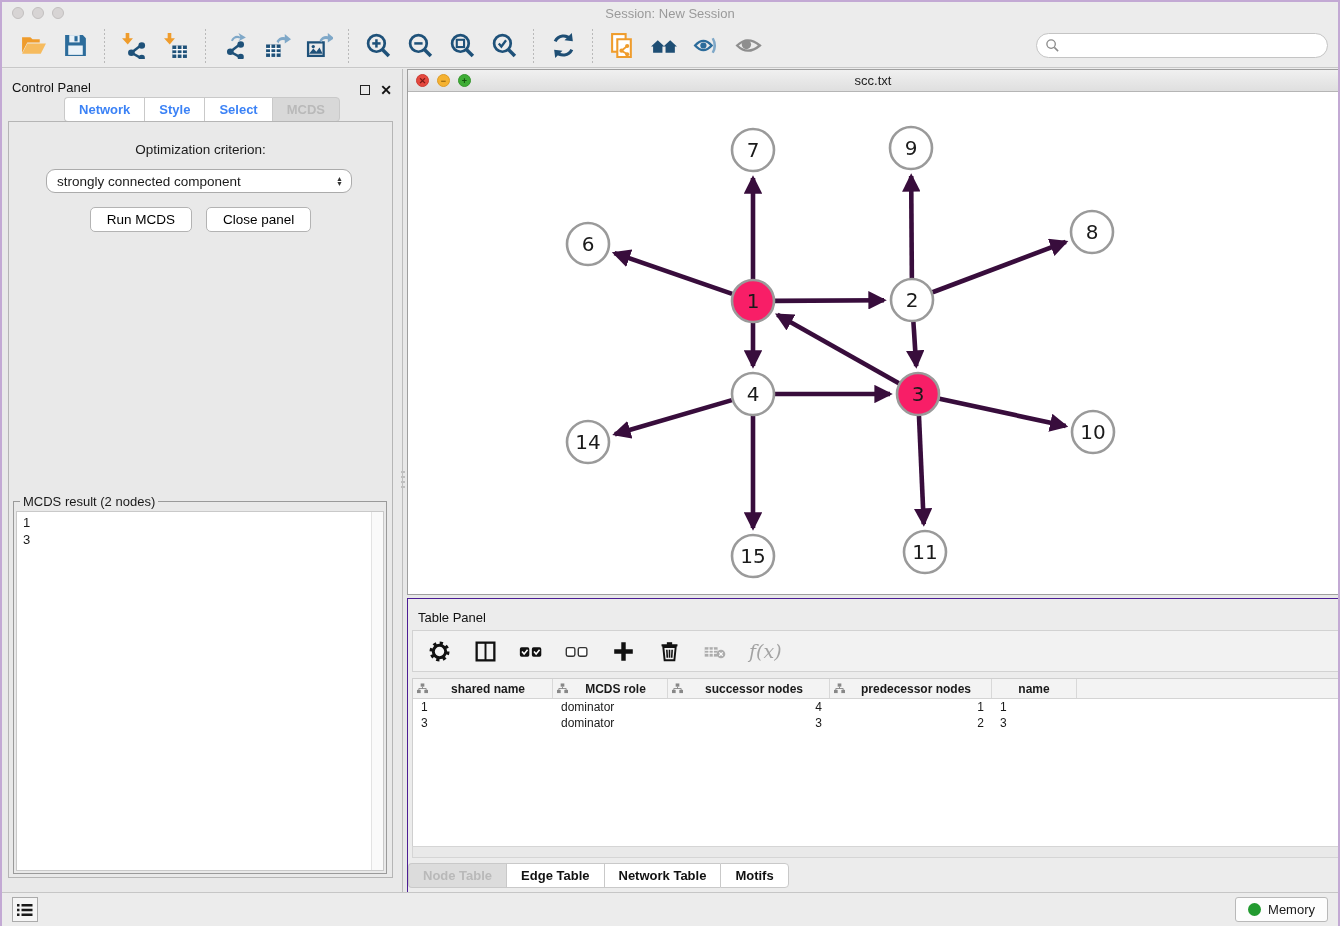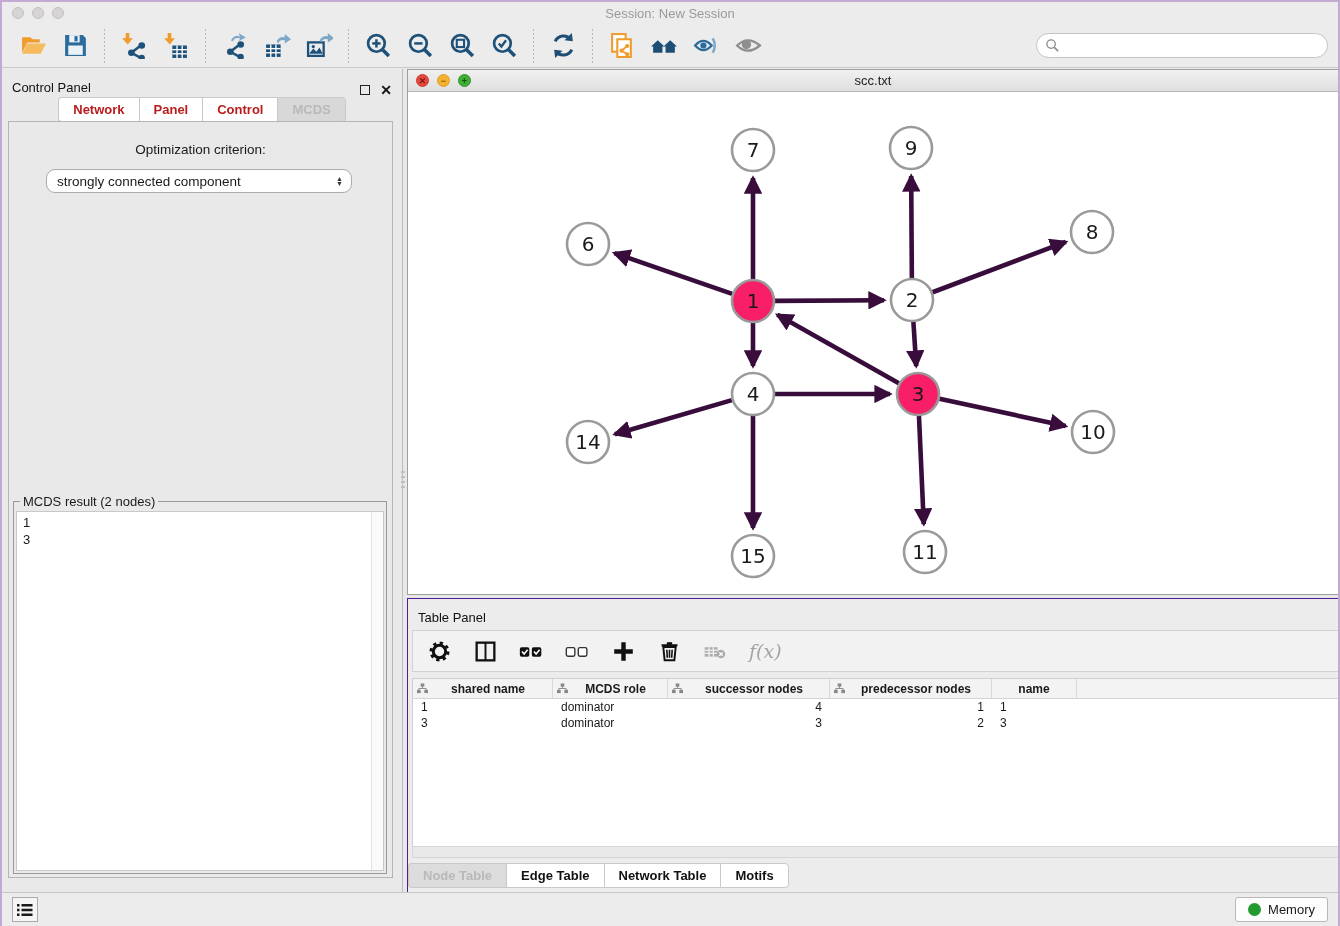--- a/index.html
+++ b/index.html
@@ -28,21 +28,21 @@
   
   .main { position:absolute; top:67px; left:0; right:0; bottom:34px; background:#e8e8e8; }
   
   .control-panel { position:absolute; left:0; top:0; width:401px; height:100%; background:#e9e9e9; border-right:1px solid #bdbdbd; }
   .panel-head { height:26px; display:flex; align-items:flex-end; padding:0 10px; }
   .panel-head .panel-title { font-size:13px; color:#111; }
   .panel-head .win-btns { margin-left:auto; display:flex; gap:10px; align-items:center; }
   .float-btn { width:10px; height:10px; border:1.6px solid #222; display:inline-block; }
   .close-btn { font-size:14px; font-weight:bold; color:#111; line-height:10px; }
   .cp-tabs { display:flex; justify-content:center; margin-top:2px; }
-  .cp-tab { padding:4px 14px; font-size:13px; font-weight:600; background:#fff; border:1px solid #c9c9c9; border-right:none; color:#b91c1c; }
+  .cp-tab { padding:4px 14px; font-size:13px; font-weight:600; background:#fff; border:1px solid #c9c9c9; border-right:none; color:#3b82f6; }
   .cp-tab:first-child { border-radius:4px 0 0 4px; }
   .cp-tab:last-child { border-right:1px solid #c9c9c9; border-radius:0 4px 4px 0; }
   .cp-tab.selected { background:#d8d8d8; color:#b9b9b9; }
   .cp-content { position:absolute; left:6px; right:9px; top:52px; bottom:14px; border:1px solid #b5b5b5; background:#e9e9e9; }
   .opt-label { text-align:center; margin-top:20px; font-size:13.5px; }
   .dropdown { margin:12px 40px 0 37px; height:24px; background:#fff; border:1px solid #ababab; border-radius:9px; display:flex; align-items:center; padding:0 6px 0 10px; font-size:13.5px; }
   .dropdown .dd-label { flex:1; }
   .dd-arrows { display:flex; flex-direction:column; line-height:5px; font-size:7px; color:#333; padding-right:2px; }
   .btn-row { display:flex; justify-content:center; gap:14px; margin-top:14px; }
   .btn { background:#fff; border:1px solid #b3b3b3; border-radius:5px; padding:4px 16px; font-size:13.5px; font-family:"Liberation Sans",sans-serif; }
@@ -265,32 +265,36 @@
   <div class="control-panel">
     <div class="panel-head">
       <span class="panel-title">Control Panel</span>
       <span class="win-btns">
         <span class="float-btn"></span>
         <span class="close-btn">✕</span>
       </span>
     </div>
     <div class="cp-tabs">
       <span class="cp-tab">Network</span>
-      <span class="cp-tab">Panel</span>
-      <span class="cp-tab">Control</span>
+      <span class="cp-tab">Style</span>
+      <span class="cp-tab">Select</span>
       <span class="cp-tab selected">MCDS</span>
     </div>
     <div class="cp-content">
       <div class="opt-label">Optimization criterion:</div>
       <div class="dropdown">
         <span class="dd-label">strongly connected component</span>
         <span class="dd-arrows">
             <span>▲</span>
             <span>▼</span>
           </span>
+      </div>
+      <div class="btn-row">
+        <button class="btn">Run MCDS</button>
+        <button class="btn">Close panel</button>
       </div>
       <fieldset class="result-fieldset">
         <legend>MCDS result (2 nodes)</legend>
         <div class="result-inner">
           <div>1</div>
           <div>3</div>
           <span class="vtrack"></span>
         </div>
       </fieldset>
     </div>

